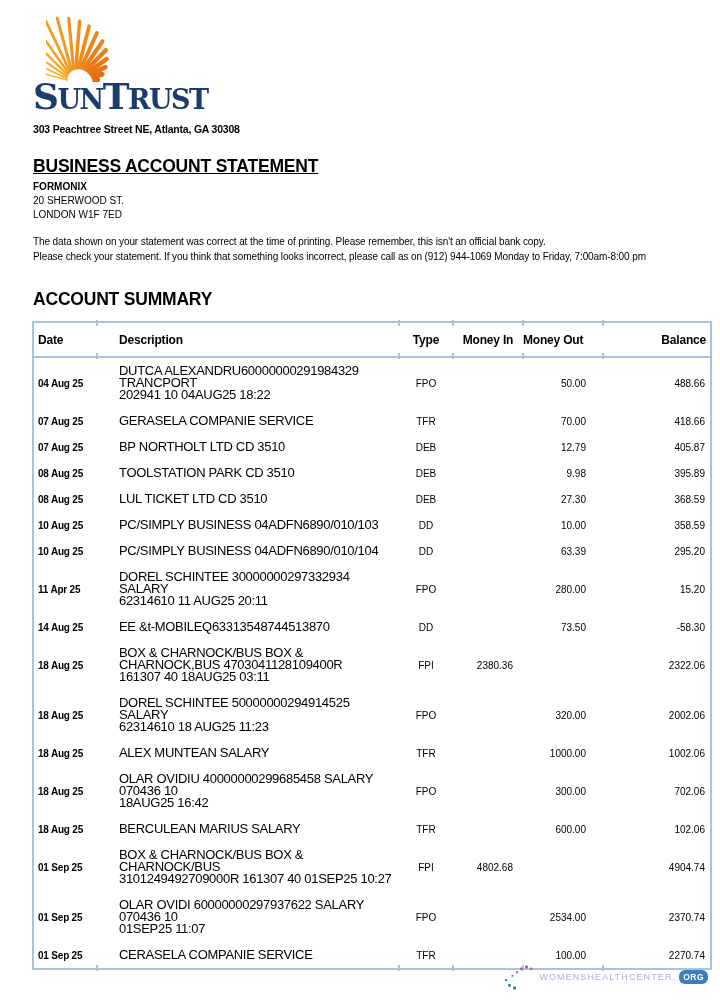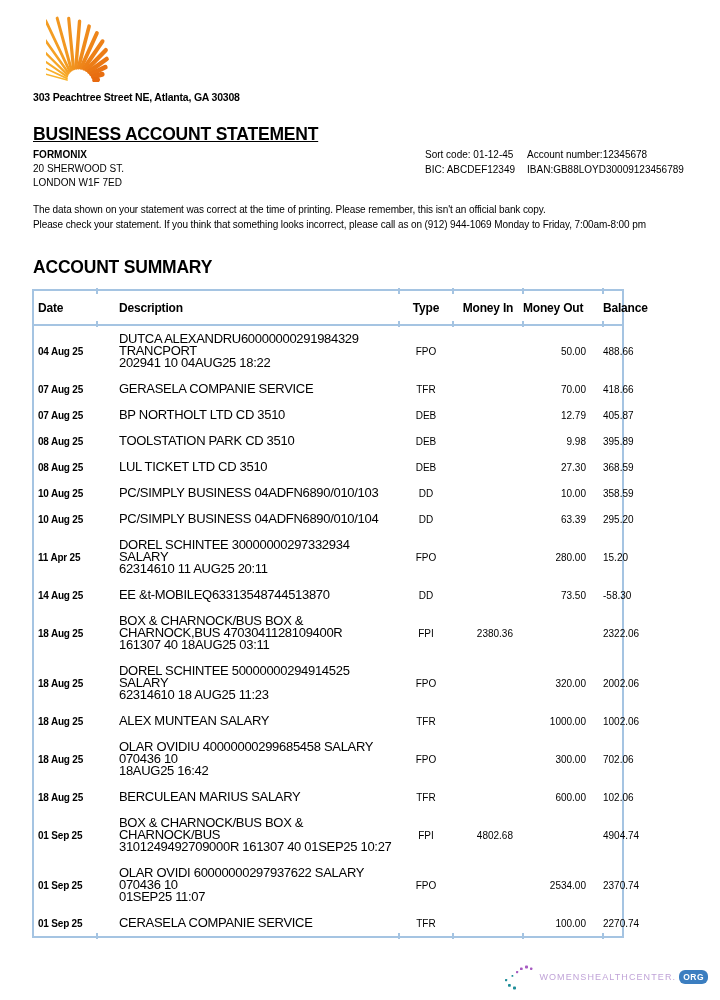--- a/index.html
+++ b/index.html
@@ -24,21 +24,21 @@
   
   .doc-title{font-size:17.5px;font-weight:bold;letter-spacing:-0.2px;margin-top:21px;text-decoration:underline;}
   .info-row{display:flex;margin-top:3px;font-size:10px;line-height:1.38;gap:28px;}
   .customer{width:364px;}
   .customer .name{font-weight:bold;}
   .acct-grid{display:grid;grid-template-columns:auto auto;column-gap:12px;row-gap:1px;align-content:start;}
   .disclaimer{margin-top:14px;font-size:10px;line-height:1.45;letter-spacing:-0.1px;}
   .section-title{font-size:17.5px;font-weight:bold;margin-top:25px;letter-spacing:-0.2px;}
 
   
-  table.summary{width:592px;margin-top:11px;margin-left:-1px;border-collapse:collapse;table-layout:fixed;border:2px solid var(--border-blue);}
+  table.summary{width:680px;margin-top:11px;margin-left:-1px;border-collapse:collapse;table-layout:fixed;border:2px solid var(--border-blue);}
   thead th{border-bottom:2px solid var(--border-blue);font-size:12px;font-weight:bold;padding:10px 0 9px;position:relative;letter-spacing:-0.2px;}
   thead th.h-date{text-align:left;padding-left:4px;width:64px;}
   thead th.h-desc{text-align:left;padding-left:22px;width:302px;}
   thead th.h-type{text-align:center;width:54px;}
   thead th.h-in{text-align:center;width:70px;}
   thead th.h-out{text-align:left;width:80px;}
   thead th.h-bal{text-align:right;padding-right:4px;}
   
   thead th + th::before{content:"";position:absolute;left:-1px;top:-3px;width:2px;height:6px;background:var(--border-blue);}
   thead th + th::after{content:"";position:absolute;left:-1px;bottom:-3px;width:2px;height:6px;background:var(--border-blue);}
@@ -78,37 +78,32 @@
           <line x1="32.2" y1="63.7" x2="44.4" y2="16.2" stroke="rgb(239,138,28)" stroke-width="4.16" stroke-linecap="round"></line>
           <line x1="35.3" y1="63.8" x2="53.3" y2="24.1" stroke="rgb(238,133,26)" stroke-width="4.42" stroke-linecap="round"></line>
           <line x1="38.5" y1="64.6" x2="59.7" y2="33.5" stroke="rgb(237,128,24)" stroke-width="4.69" stroke-linecap="round"></line>
           <line x1="41.6" y1="66.0" x2="63.4" y2="43.6" stroke="rgb(236,124,22)" stroke-width="4.95" stroke-linecap="round"></line>
           <line x1="44.5" y1="68.1" x2="64.4" y2="53.7" stroke="rgb(234,119,20)" stroke-width="5.21" stroke-linecap="round"></line>
           <line x1="47.1" y1="70.7" x2="62.9" y2="63.1" stroke="rgb(233,114,19)" stroke-width="5.48" stroke-linecap="round"></line>
           <line x1="49.3" y1="73.9" x2="59.2" y2="71.1" stroke="rgb(232,110,17)" stroke-width="5.74" stroke-linecap="round"></line>
           <line x1="50.9" y1="77.6" x2="53.9" y2="77.3" stroke="rgb(231,105,15)" stroke-width="6.00" stroke-linecap="round"></line>
         </g>
     </svg>
+    <div class="wordmark"><span class="big">S</span><span class="small">UN</span><span class="big">T</span><span class="small">RUST</span></div>
   </div>
 
   <div class="bank-address">303 Peachtree Street NE, Atlanta, GA 30308</div>
 
   <h1 class="doc-title">BUSINESS ACCOUNT STATEMENT</h1>
 
   <div class="info-row">
     <div class="customer">
       <div class="name">FORMONIX</div>
       <div>20 SHERWOOD ST.</div>
       <div>LONDON W1F 7ED</div>
-    </div>
-    <div class="acct-grid">
-      <div>Sort code: 01-12-45</div>
-      <div>Account number:12345678</div>
-      <div>BIC: ABCDEF12349</div>
-      <div>IBAN:GB88LOYD30009123456789</div>
     </div>
   </div>
 
   <div class="disclaimer">
     <div>The data shown on your statement was correct at the time of printing. Please remember, this isn't an official bank copy.</div>
     <div>Please check your statement. If you think that something looks incorrect, please call as on (912) 944-1069 Monday to Friday, 7:00am-8:00 pm</div>
   </div>
 
   <h2 class="section-title">ACCOUNT SUMMARY</h2>
 

